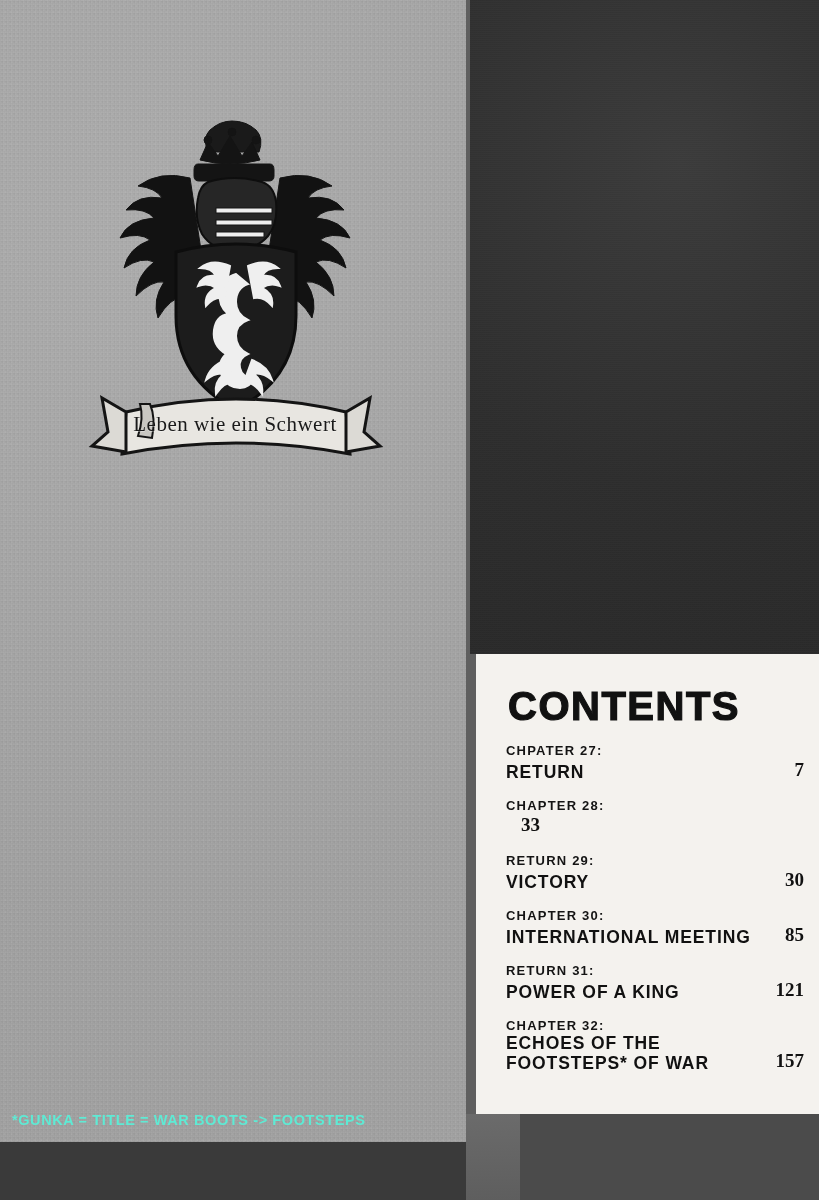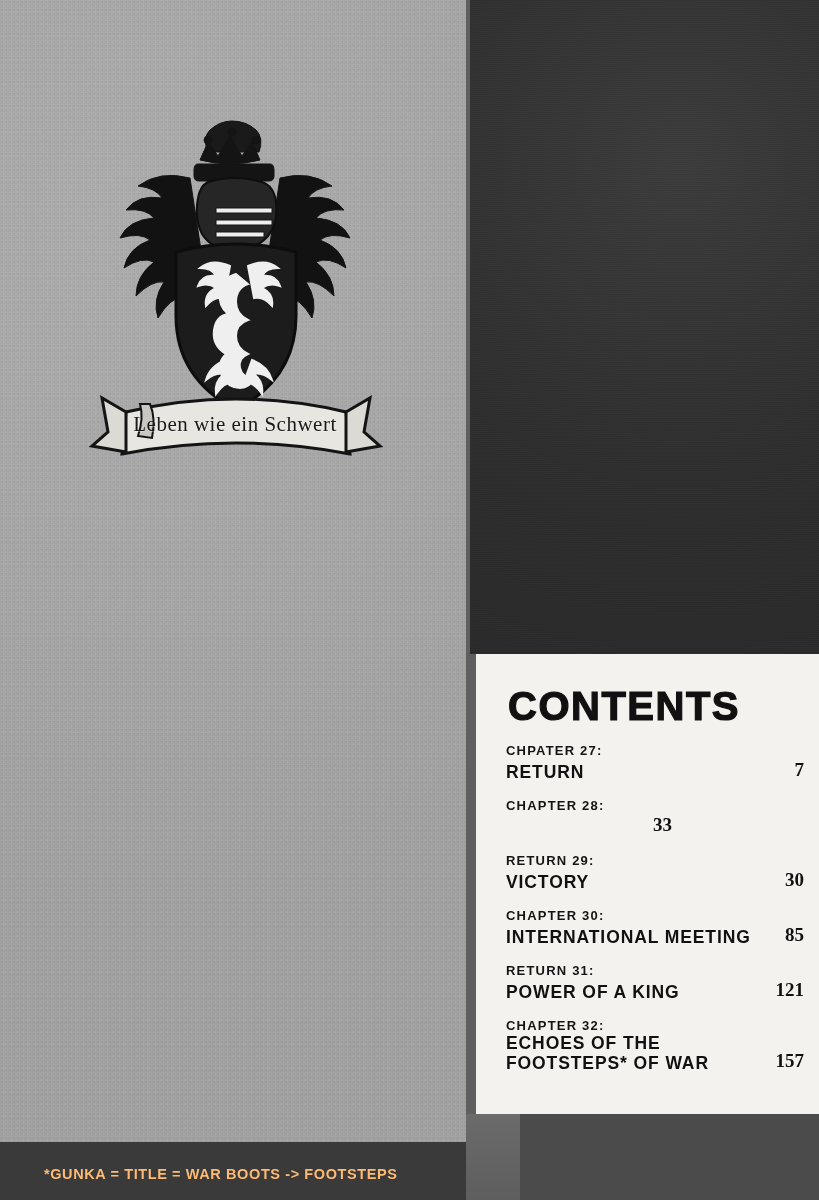--- a/index.html
+++ b/index.html
@@ -114,21 +114,21 @@
   .toc-chapter {
     font-size: 13px;
     font-weight: bold;
     letter-spacing: 1.2px;
     color: #141414;
     line-height: 1.15;
   }
   .toc-row {
     display: flex;
     align-items: flex-end;
-    justify-content: center;
+    justify-content: space-between;
   }
   .toc-name {
     font-size: 17.5px;
     font-weight: bold;
     letter-spacing: .9px;
     color: #111;
     line-height: 1.1;
     flex: 1 1 auto;
   }
   .toc-page {
@@ -172,26 +172,25 @@
     position: absolute;
     left: 520px;
     top: 1114px;
     width: 299px;
     height: 86px;
     background: #4b4b4b;
   }
   .footnote {
     position: absolute;
     left: 12px;
-    top: 1166px;
+    top: 1112px;
     font-size: 14.5px;
     font-weight: bold;
     letter-spacing: .6px;
-    color: #fdba74;
-    margin-left: 32px;
+    color: #5eead4;
   }
 </style>
 </head>
 <body>
 
 <div class="page">
 
   <div class="left-panel">
     <div class="left-panel-grain"></div>
   </div>

